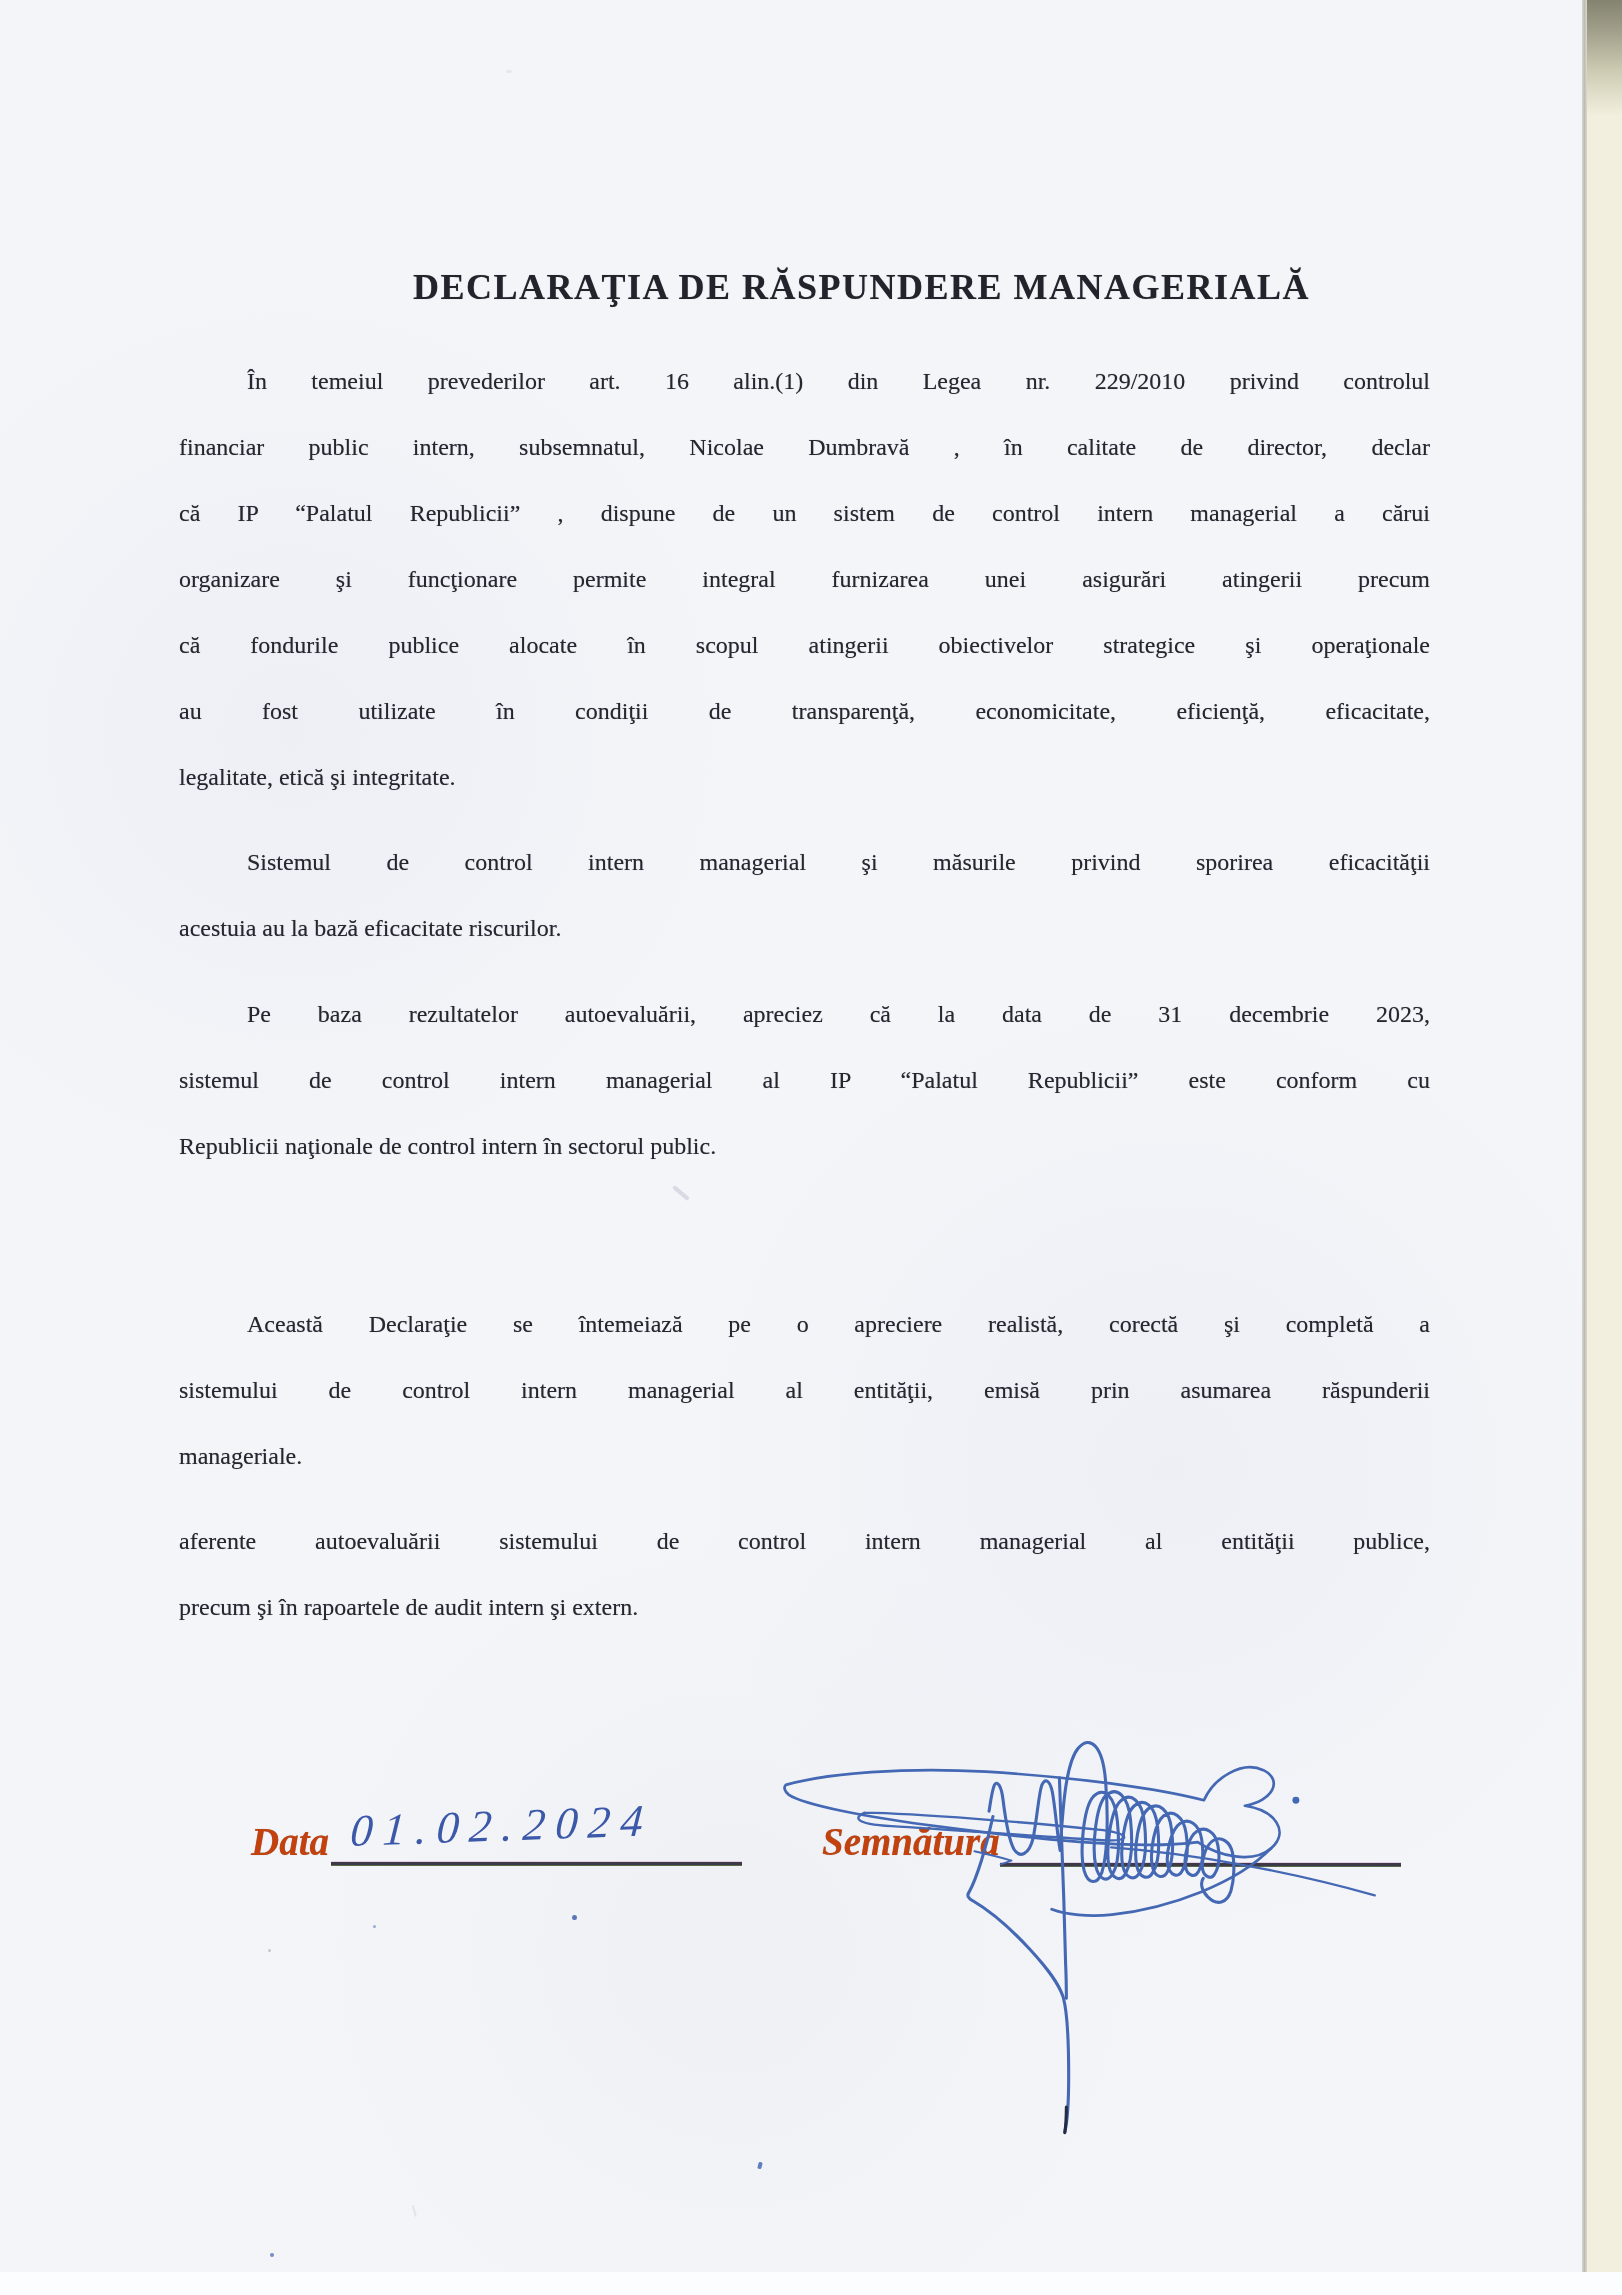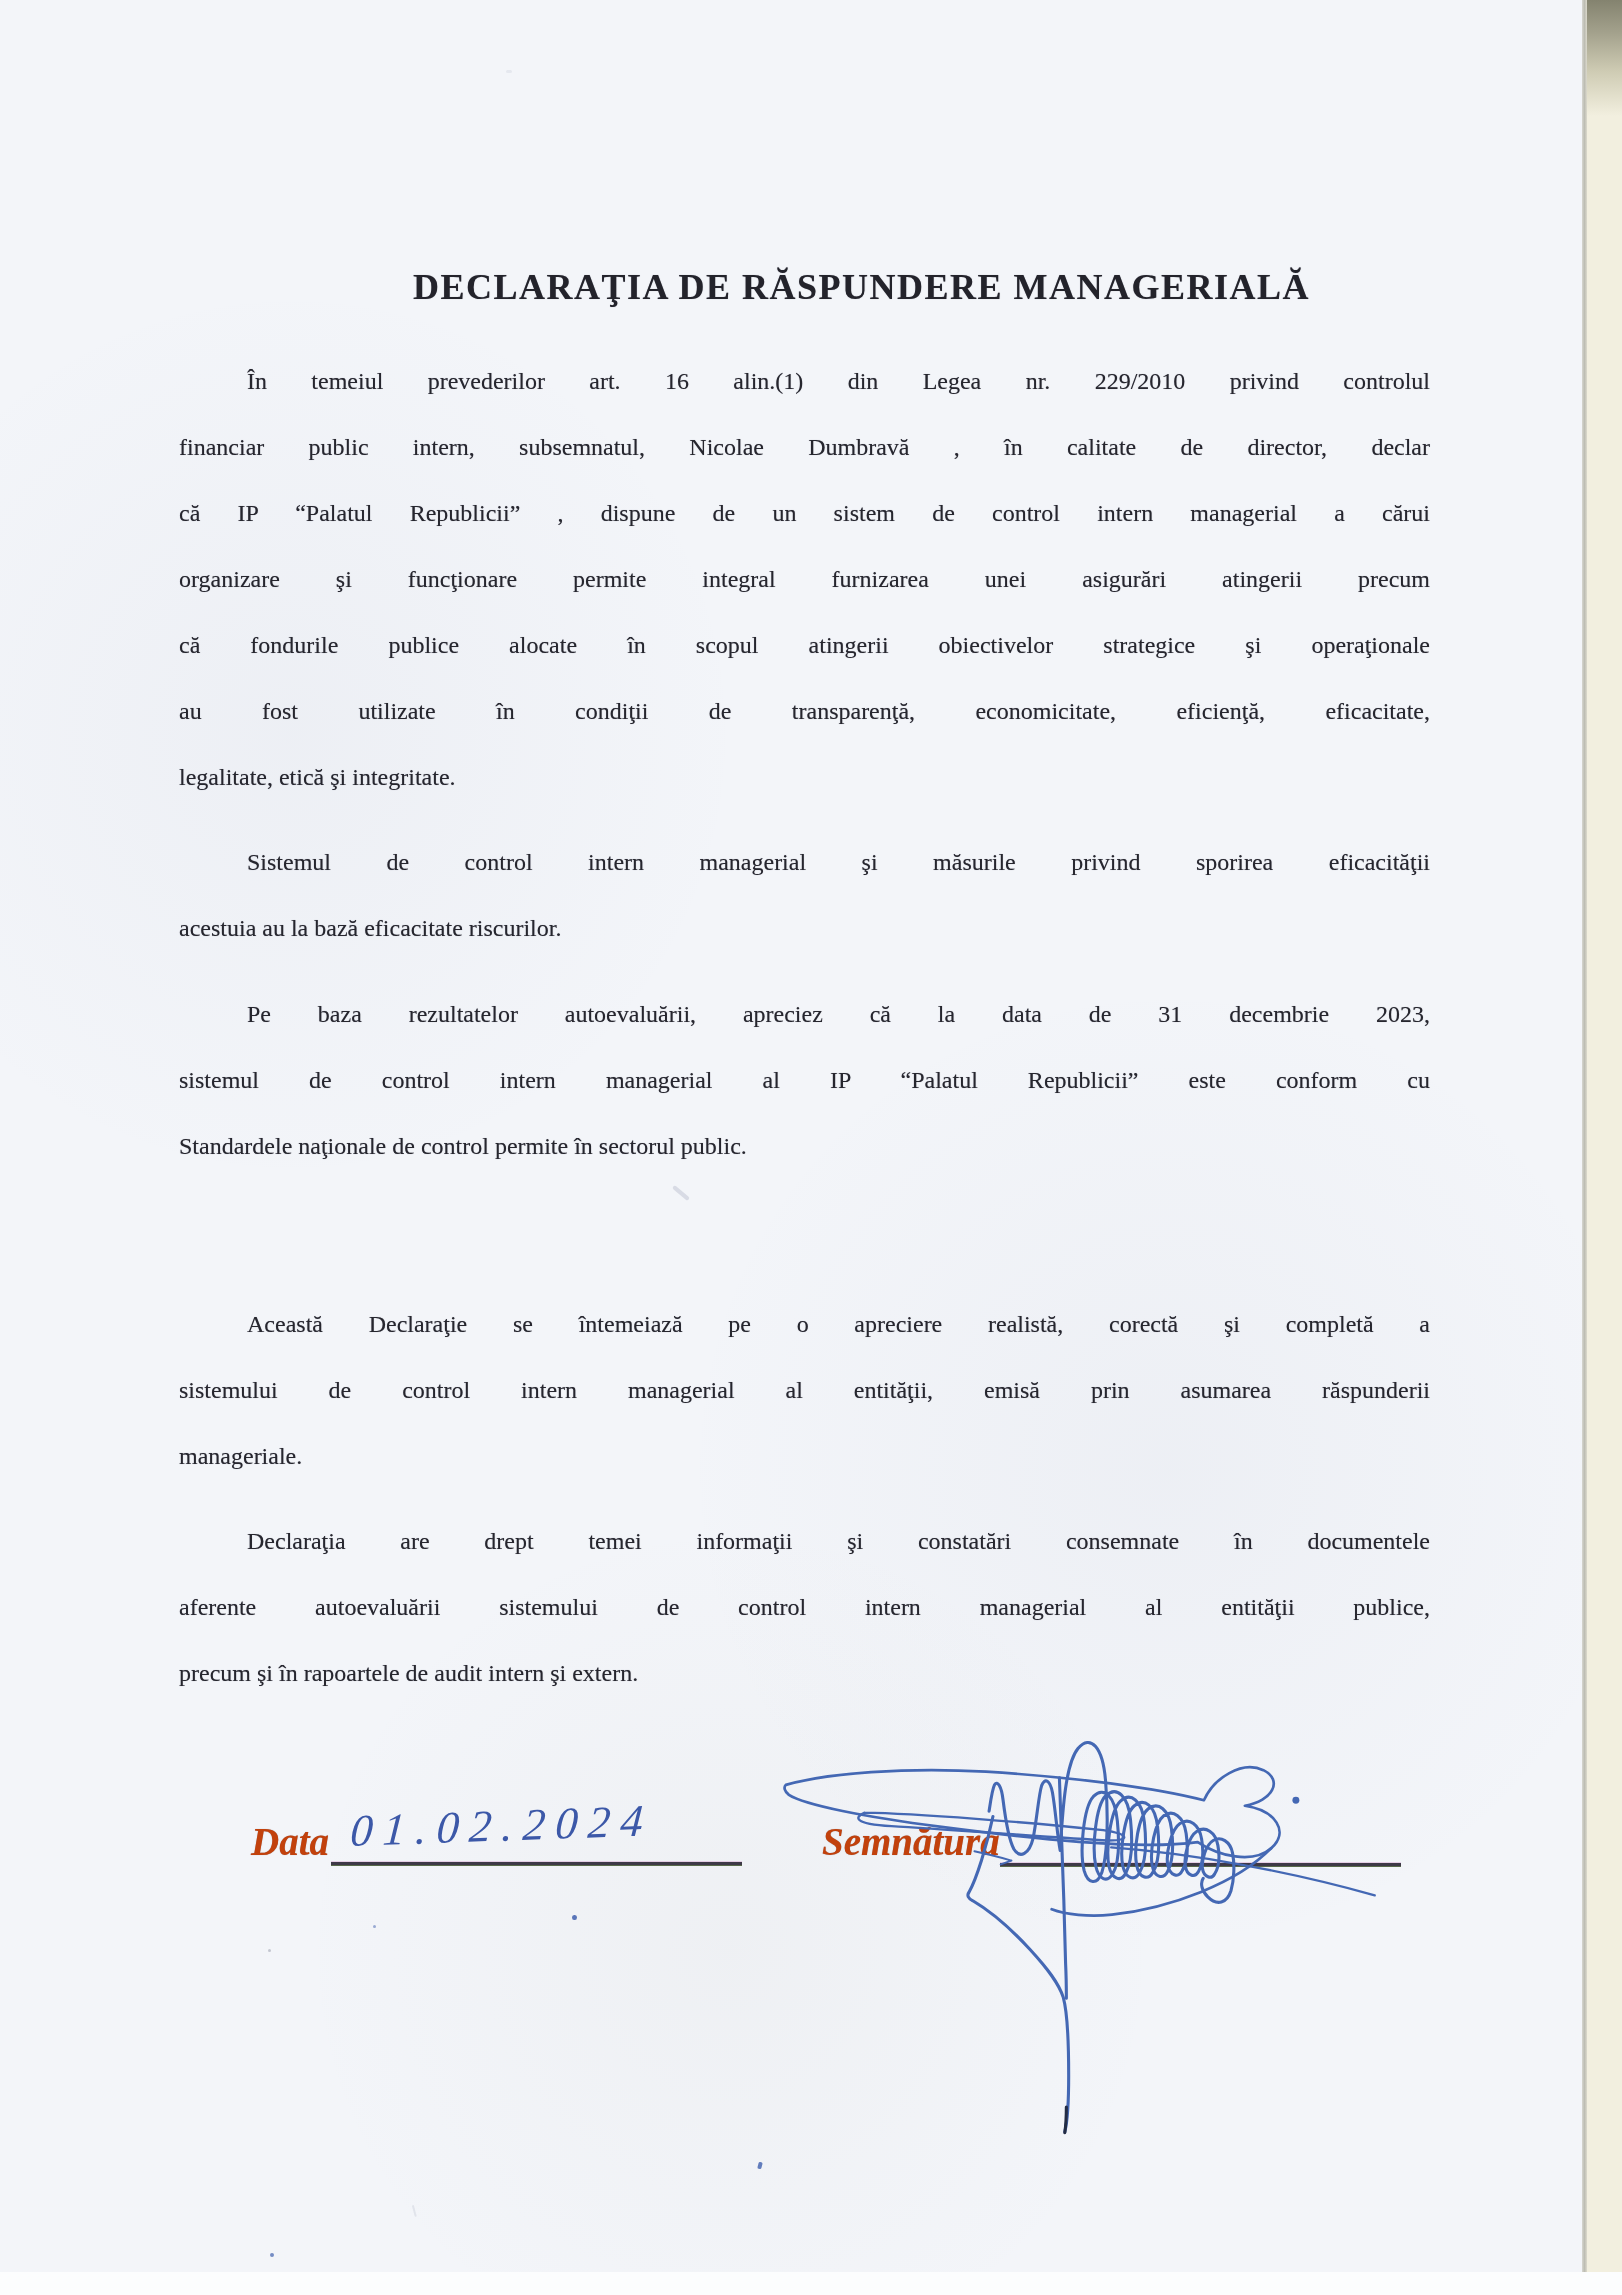--- a/index.html
+++ b/index.html
@@ -98,29 +98,28 @@
       <div class="ln">au fost utilizate în condiţii de transparenţă, economicitate, eficienţă, eficacitate,</div>
       <div class="ln last">legalitate, etică şi integritate.</div>
     </div>
     <div class="para">
       <div class="ln indent">Sistemul de control intern managerial şi măsurile privind sporirea eficacităţii</div>
       <div class="ln last">acestuia au la bază eficacitate riscurilor.</div>
     </div>
     <div class="para">
       <div class="ln indent">Pe baza rezultatelor autoevaluării, apreciez că la data de 31 decembrie 2023,</div>
       <div class="ln">sistemul de control intern managerial al IP “Palatul Republicii” este conform cu</div>
-      <div class="ln last">Standardele naţionale de control permite în sectorul public.</div>
+      <div class="ln last">Republicii naţionale de control intern în sectorul public.</div>
     </div>
     <div class="para big-gap">
       <div class="ln indent">Această Declaraţie se întemeiază pe o apreciere realistă, corectă şi completă a</div>
       <div class="ln">sistemului de control intern managerial al entităţii, emisă prin asumarea răspunderii</div>
       <div class="ln last">manageriale.</div>
     </div>
     <div class="para">
-      <div class="ln indent">Declaraţia are drept temei informaţii şi constatări consemnate în documentele</div>
       <div class="ln">aferente autoevaluării sistemului de control intern managerial al entităţii publice,</div>
       <div class="ln last">precum şi în rapoartele de audit intern şi extern.</div>
     </div>
   </div>
 
   <div class="footer-label" id="data-label">Data</div>
   <div class="u-line" id="date-line"></div>
   <div class="hand-date">01.02.2024</div>
 
   <div class="footer-label" id="sig-label">Semnătura</div>

